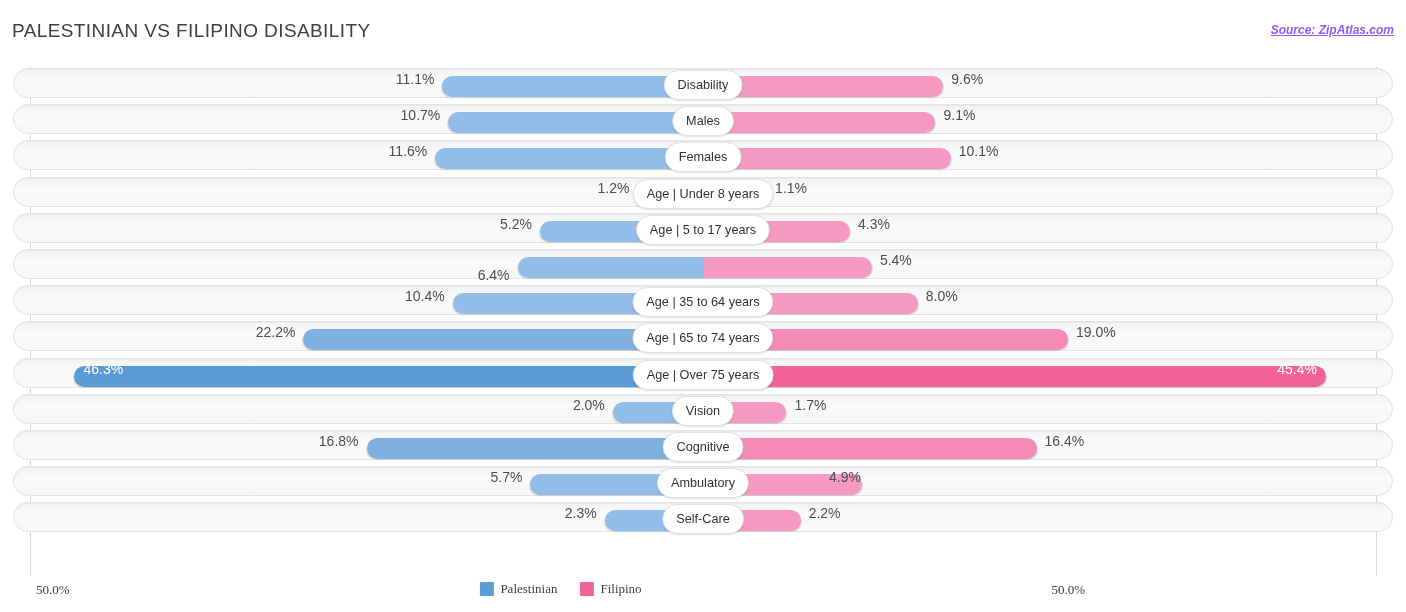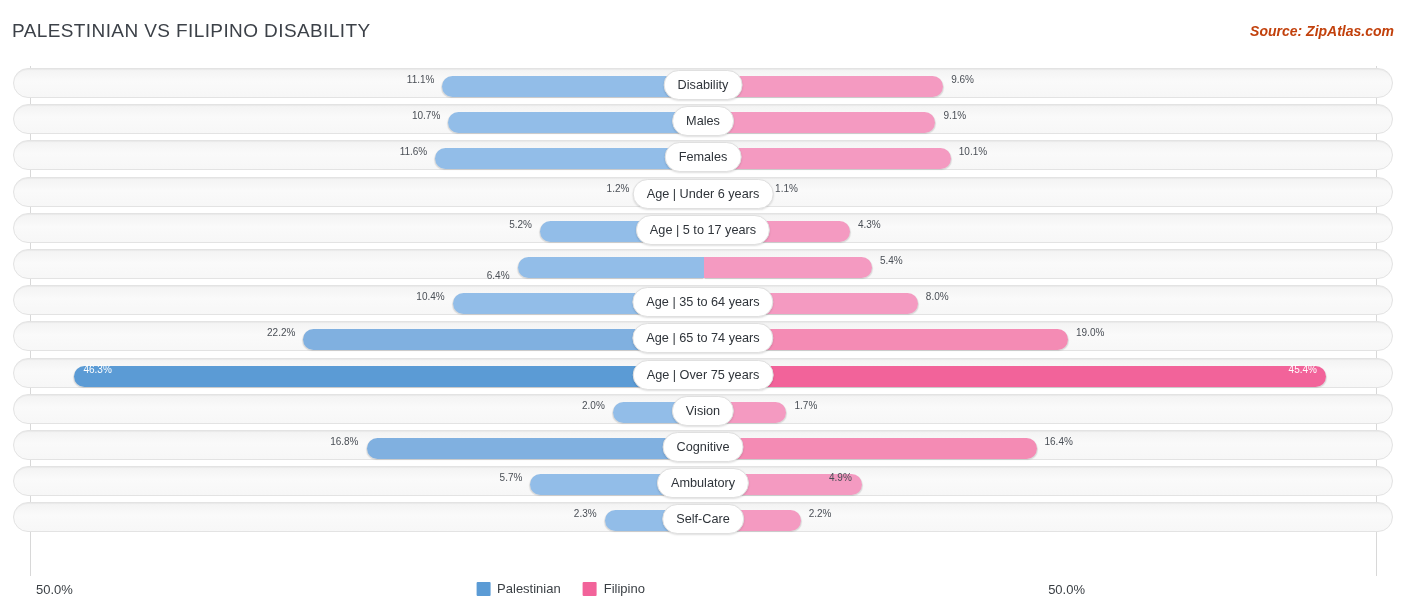--- a/index.html
+++ b/index.html
@@ -16,22 +16,23 @@
   .header{
     position:absolute;left:0;top:0;width:1406px;height:58px;
   }
   .chart-title{
     position:absolute;left:12px;top:20px;
     font-size:19px;letter-spacing:.4px;color:#3c4148;font-weight:400;
     white-space:nowrap;
   }
   .source{
     position:absolute;right:12px;top:23px;
-    font-size:14px;font-style:italic;font-weight:bold;color:#c2410c;
+    font-size:12px;font-style:italic;font-weight:bold;color:#8b5cf6;
     white-space:nowrap;
+    text-decoration:underline;
   }
   
   .plot{
     position:absolute;left:0;top:58px;width:1406px;height:518px;
   }
   .gridline{
     position:absolute;top:8px;bottom:0px;width:1px;background:#d8d8d8;
   }
   .gridline.left{left:30px;}
   .gridline.right{left:1376px;}
@@ -58,40 +59,40 @@
   .bar.left{
     border-radius:11px 0 0 11px;
     box-shadow:-1px 1px 1px rgba(0,0,0,0.12);
   }
   .bar.right{
     border-radius:0 11px 11px 0;
     box-shadow:1px 1px 1px rgba(0,0,0,0.12);
   }
   .val{
     position:absolute;top:0;height:21px;line-height:21px;
-    font-size:10px;color:#4a4f56;white-space:nowrap;
+    font-size:14px;color:#4a4f56;white-space:nowrap;
   }
   .val.outL{ text-align:right; }
   .val.outR{ text-align:left; }
   .val.inL, .val.inR{ color:#ffffff; font-weight:normal; }
   .center-label{
     position:absolute;top:1px;height:28px;line-height:28px;
     left:50%;transform:translateX(-50%);
     background:#ffffff;
     border:1px solid #e0e0e0;
     border-radius:15px;
     padding:0 13px;
     font-size:12.7px;color:#2f343a;
     white-space:nowrap;
     box-shadow:0 1px 2px rgba(0,0,0,0.13);
     z-index:5;
   }
   
   .footer{
-    position:absolute;left:0;top:576px;width:1121px;height:36px;
+    position:absolute;left:0;top:576px;width:1121px;height:36px;font-family:Liberation Serif, serif;
   }
   .axis-left{position:absolute;left:36px;top:6px;font-size:13px;color:#3a3f44;}
   .axis-right{position:absolute;right:36px;top:6px;font-size:13px;color:#3a3f44;}
   .legend{
     position:absolute;left:50%;transform:translateX(-50%);top:5px;
     display:flex;align-items:center;gap:22px;
   }
   .legend-item{display:flex;align-items:center;gap:7px;}
   .swatch{width:14px;height:14px;display:inline-block;border-radius:1px;}
   .legend-text{font-size:13px;color:#3a3f44;white-space:nowrap;}
@@ -134,21 +135,21 @@
           <div class="val outR" style="left: 944.794px;">10.1%</div>
           <div class="center-label">Females</div>
         </div>
       </div>
       <div class="row">
         <div class="track">
           <div class="bar left" style="left: 623.415px; width: 66.5846px; background: rgb(146, 189, 232);"></div>
           <div class="bar right" style="left: 690px; width: 63.1152px; background: rgb(244, 154, 193);"></div>
           <div class="val outL" style="right: auto; left: 557.415px; width: 58px;">1.2%</div>
           <div class="val outR" style="left: 761.115px;">1.1%</div>
-          <div class="center-label">Age | Under 6 years</div>
+          <div class="center-label">Age | Under 8 years</div>
         </div>
       </div>
       <div class="row">
         <div class="track">
           <div class="bar left" style="left: 525.934px; width: 164.066px; background: rgb(146, 189, 232);"></div>
           <div class="bar right" style="left: 690px; width: 145.969px; background: rgb(244, 154, 193);"></div>
           <div class="val outL" style="right: auto; left: 459.934px; width: 58px;">5.2%</div>
           <div class="val outR" style="left: 843.969px;">4.3%</div>
           <div class="center-label">Age | 5 to 17 years</div>
         </div>

